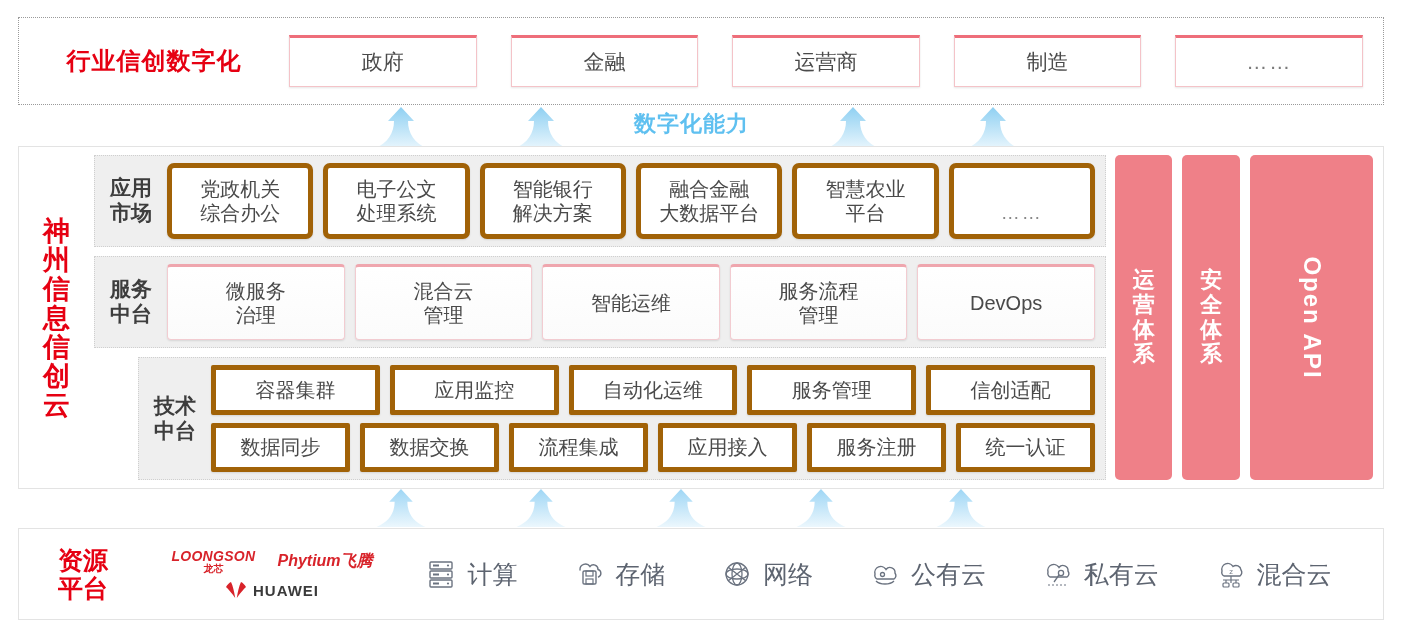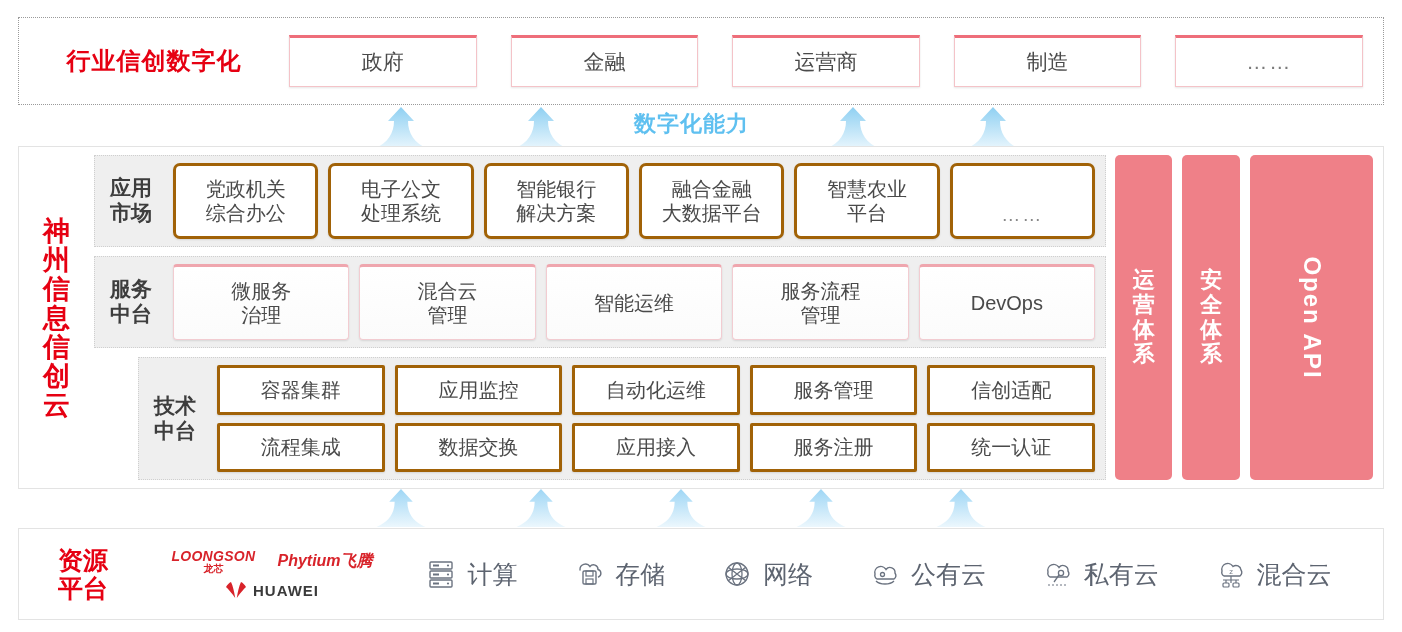--- a/index.html
+++ b/index.html
@@ -77,40 +77,40 @@
   }
   .rows-col{flex:1;display:flex;flex-direction:column;gap:9px;}
   .side-col{flex:0 0 258px;display:flex;gap:10px;padding:0 0 0 0;}
 
   .row-panel{
     background:#efefef;
     border:1px dotted #cfcfcf;
     box-sizing:border-box;
     display:flex;align-items:center;
     padding:7px 10px;
-    gap:16px;
+    gap:10px;
   }
   .row-panel.app{flex:0 0 92px;}
   .row-panel.svc{flex:0 0 92px;}
   .row-panel.tech{flex:1;margin-left:44px;}
 
   .row-label{
     flex:0 0 52px;width:52px;
     font-size:21px;font-weight:bold;color:#3d3d3d;
     text-align:center;line-height:1.18;
   }
   .row-label span{display:block;}
 
   .row-cards{flex:1;display:flex;gap:10px;height:100%;}
   .tech-stack{flex:1;display:flex;flex-direction:column;gap:8px;height:100%;}
   .tech-line{flex:1;display:flex;gap:10px;}
 
   .card{
     flex:1;background:#ffffff;
-    border:3px solid #a16207;
+    border:5px solid #a16207;
     box-sizing:border-box;
     display:flex;flex-direction:column;
     align-items:center;justify-content:center;
     font-size:20px;color:#4a4a4a;line-height:1.22;
     box-shadow:0 1px 2px rgba(0,0,0,.11);
   }
   .card.app-card{border-radius:7px;}
   .card.app-card.dots{justify-content:flex-end;padding-bottom:10px;font-size:19px;letter-spacing:2px;color:#888;}
   .card.svc-card{
     border:1px solid #f2ccd1;
@@ -282,22 +282,23 @@
           </div>
           <div class="tech-stack">
             <div class="tech-line">
               <div class="card tech-card">容器集群</div>
               <div class="card tech-card">应用监控</div>
               <div class="card tech-card">自动化运维</div>
               <div class="card tech-card">服务管理</div>
               <div class="card tech-card">信创适配</div>
             </div>
             <div class="tech-line">
+              <div class="card tech-card">数据同步</div>
+              <div class="card tech-card">数据交换</div>
               <div class="card tech-card">流程集成</div>
-              <div class="card tech-card">数据交换</div>
               <div class="card tech-card">应用接入</div>
               <div class="card tech-card">服务注册</div>
               <div class="card tech-card">统一认证</div>
             </div>
           </div>
         </div>
       </div>
 
       <div class="side-col">
         <div class="pillar">

